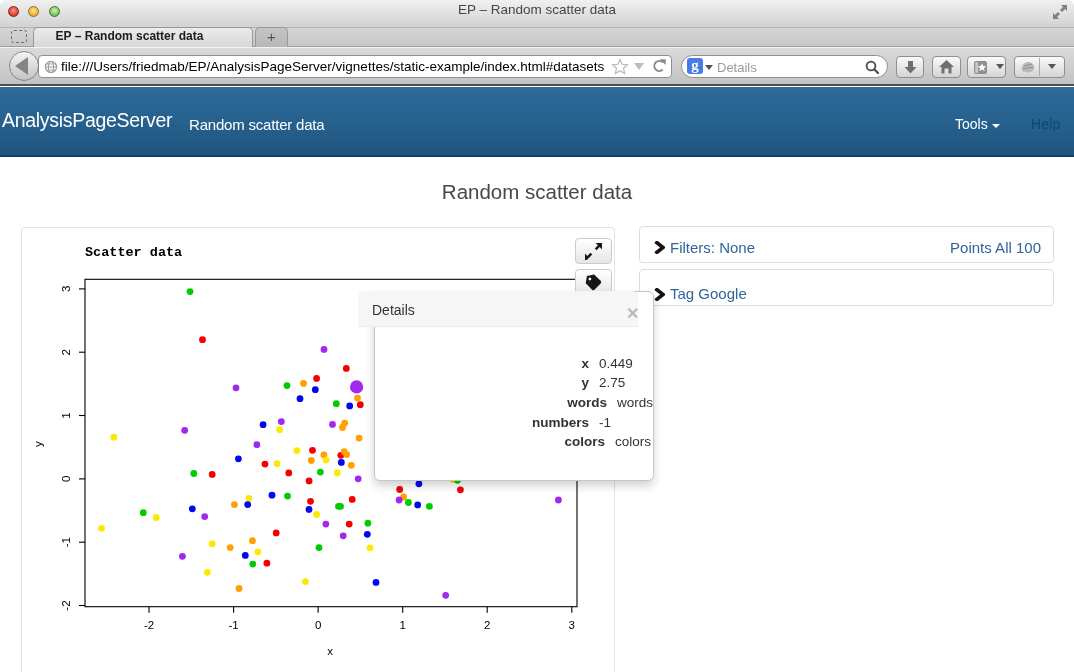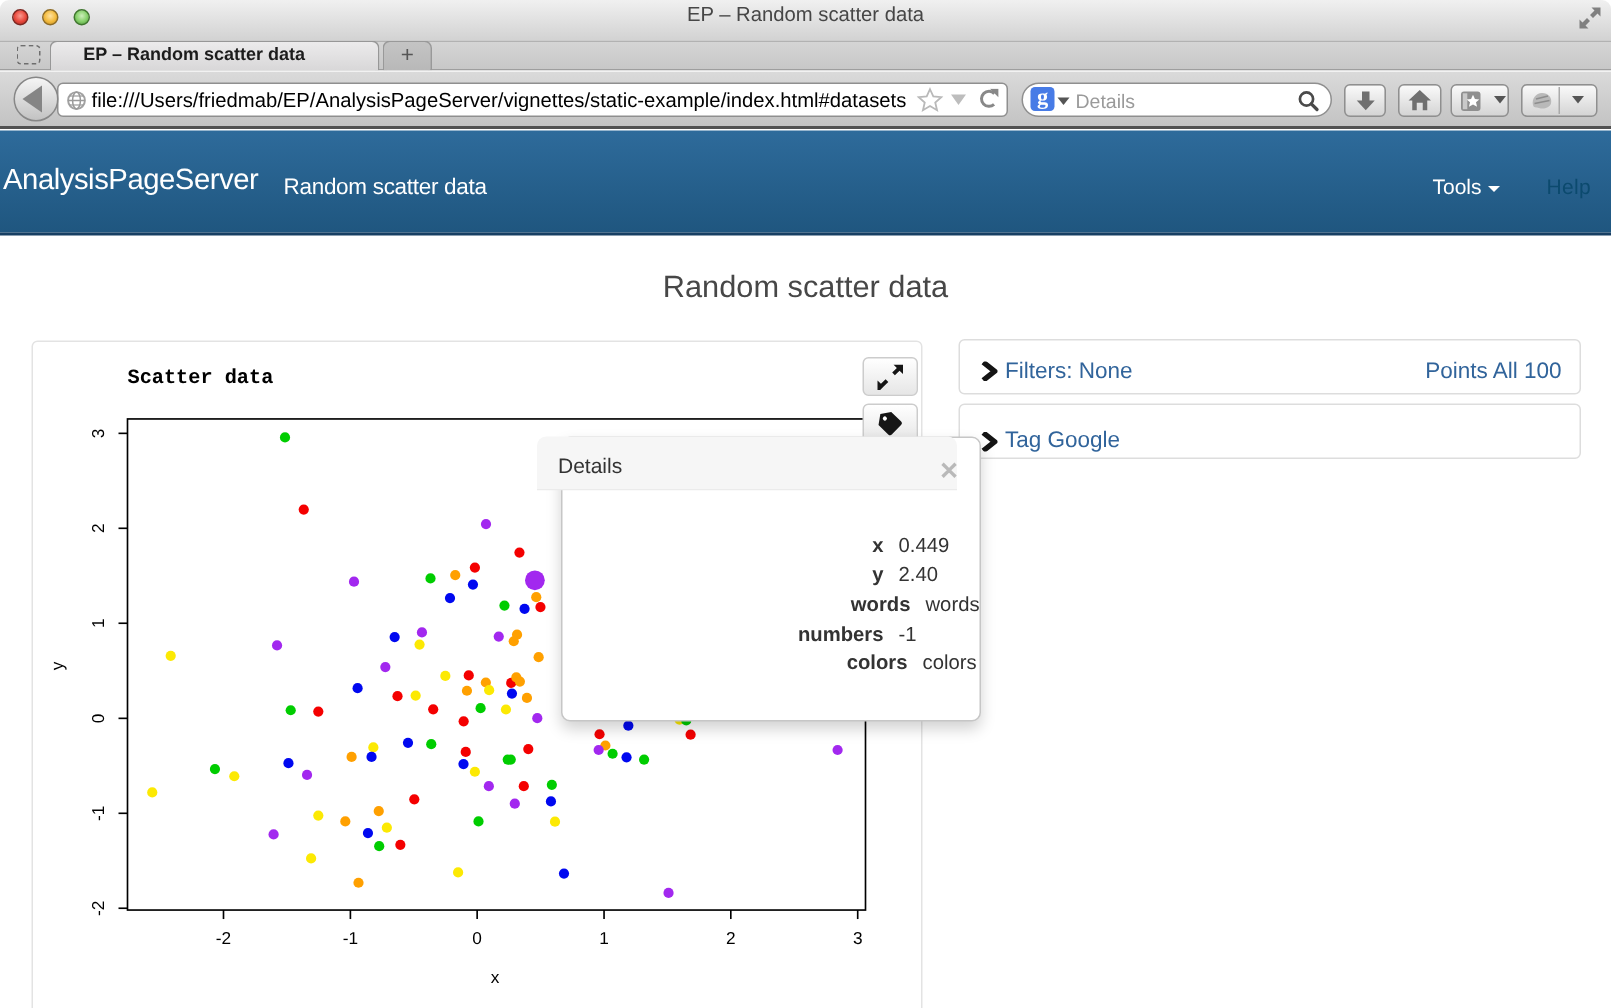--- a/index.html
+++ b/index.html
@@ -297,21 +297,21 @@
 
 <div class="abs" id="popover"></div>
 <div class="abs" id="pophead">Details</div>
 <div class="abs" id="popclose">✕</div>
 <div class="abs drow" style="top:355.5px;">
     <span class="dt">x</span>
     <span class="dd">0.449</span>
   </div>
 <div class="abs drow" style="top:375.2px;">
     <span class="dt">y</span>
-    <span class="dd">2.40</span>
+    <span class="dd">2.75</span>
   </div>
 <div class="abs drow" style="top:394.9px;margin-left:18px;">
     <span class="dt">words</span>
     <span class="dd">words</span>
   </div>
 <div class="abs drow" style="top:414.6px;">
     <span class="dt">numbers</span>
     <span class="dd">-1</span>
   </div>
 <div class="abs drow" style="top:434.3px;margin-left:16px;">

